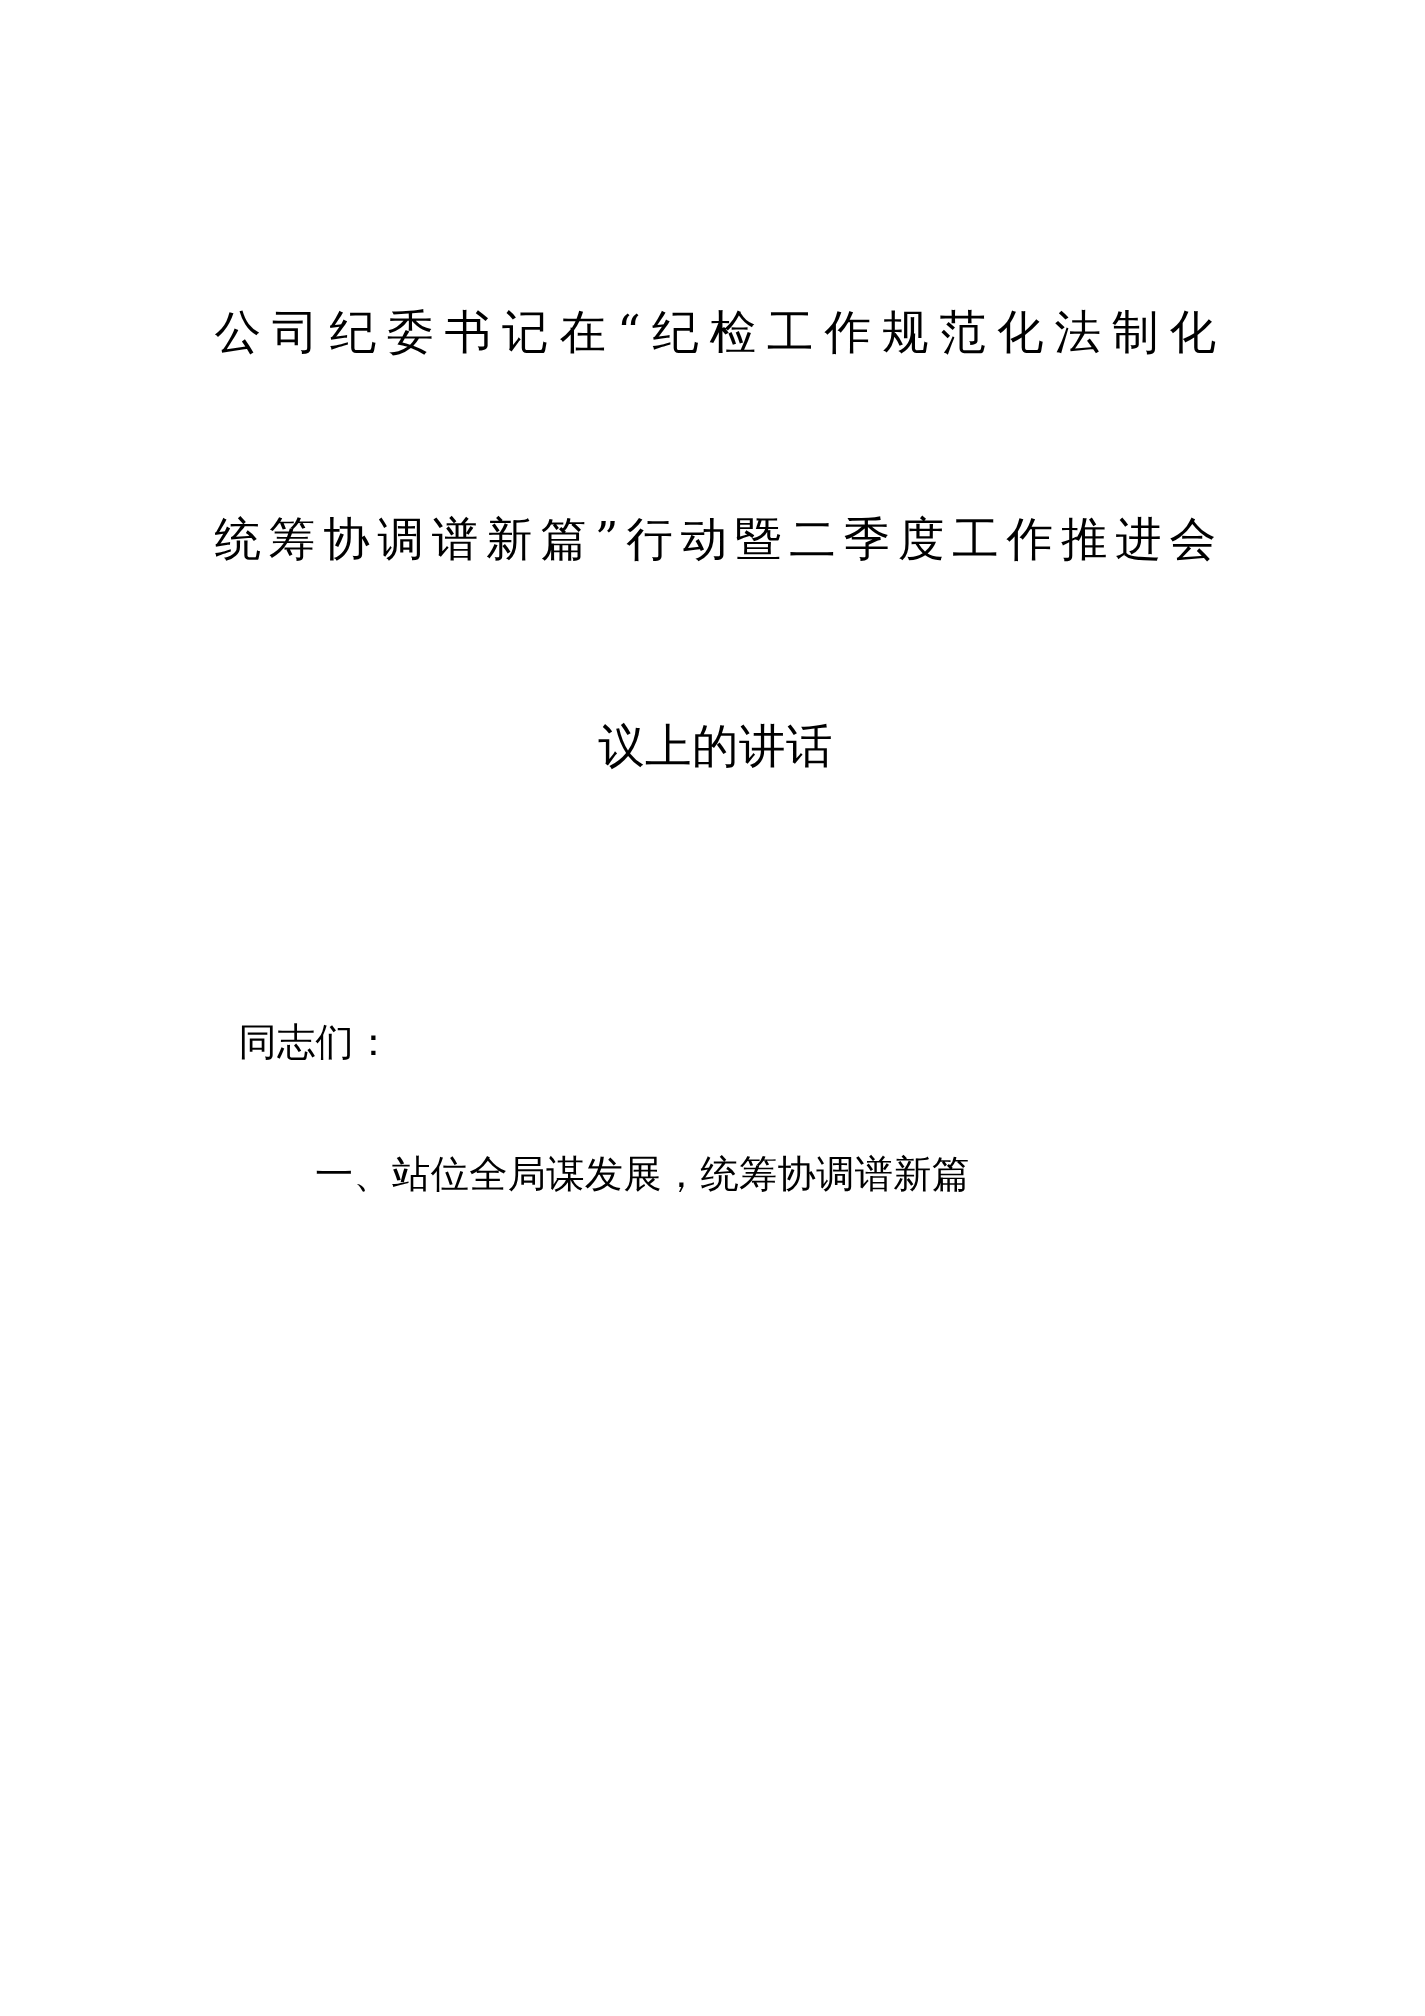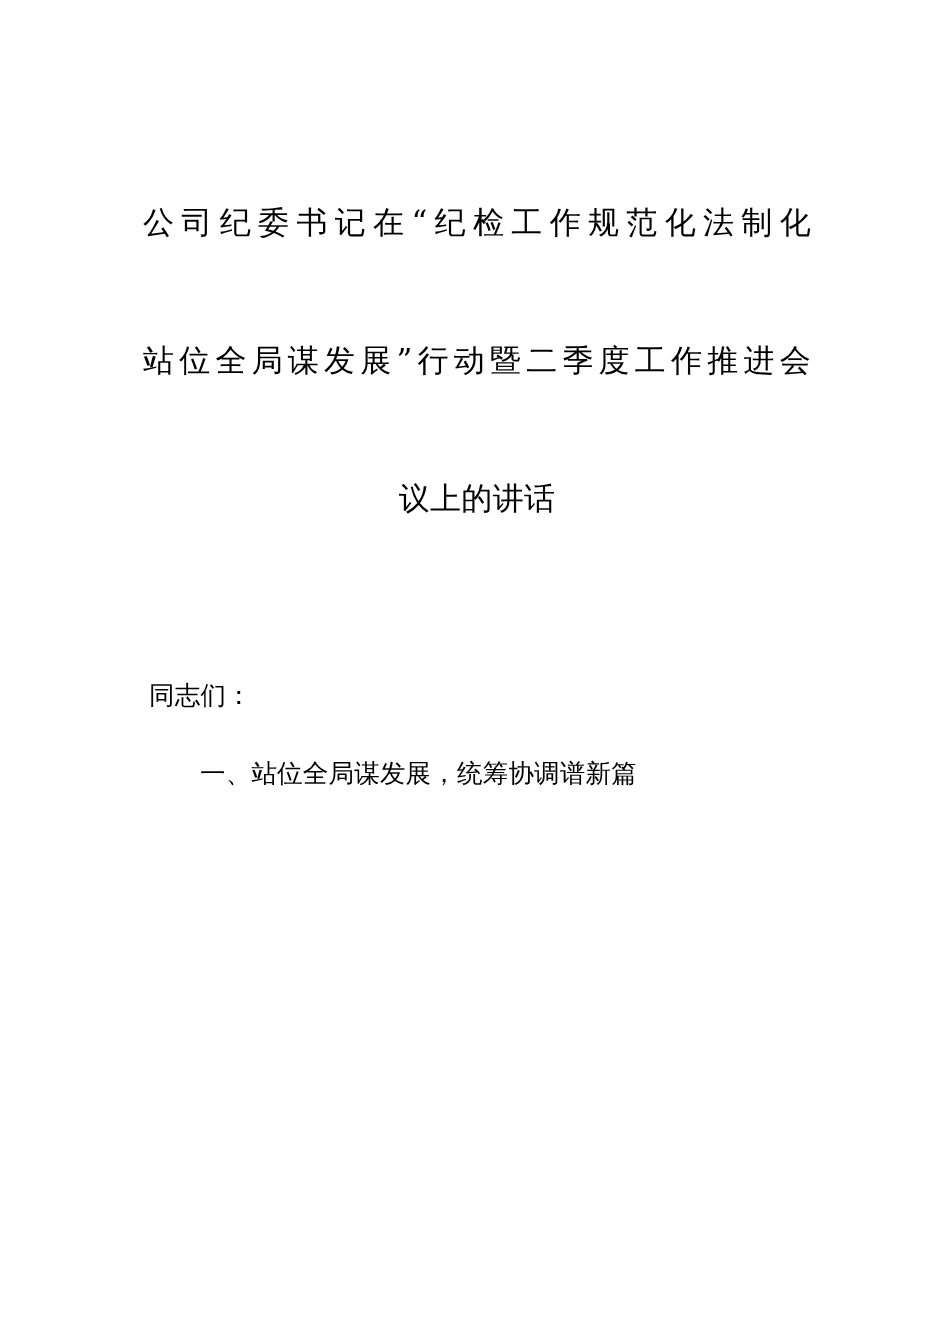--- a/index.html
+++ b/index.html
@@ -53,21 +53,21 @@
   .title-line.ln3 {
     text-align-last: center;
   }
 
   
   .body-block {
     margin-top: 46px;
   }
 
   p.para {
-    margin: 6px;
+    margin: 16px;
     font-size: 25.5px;
     line-height: 72px;
     text-align: justify;
     text-align-last: left;
     letter-spacing: 0.2px;
     word-break: break-all;
   }
 
   p.salutation {
     text-indent: 0;
@@ -89,21 +89,21 @@
   }
 </style>
 </head>
 <body>
 
 <div class="page">
   <div class="content">
 
     <h1 class="doc-title">
       <span class="title-line ln1">公司纪委书记在“纪检工作规范化法制化</span>
-      <span class="title-line ln2">站位全局谋发展”行动暨二季度工作推进会</span>
+      <span class="title-line ln2">统筹协调谱新篇”行动暨二季度工作推进会</span>
       <span class="title-line ln3">议上的讲话</span>
     </h1>
 
     <div class="body-block">
 
       <p class="para salutation">同志们：</p>
 
 
       <p class="para heading-item">一、站位全局谋发展，统筹协调谱新篇</p>
 

